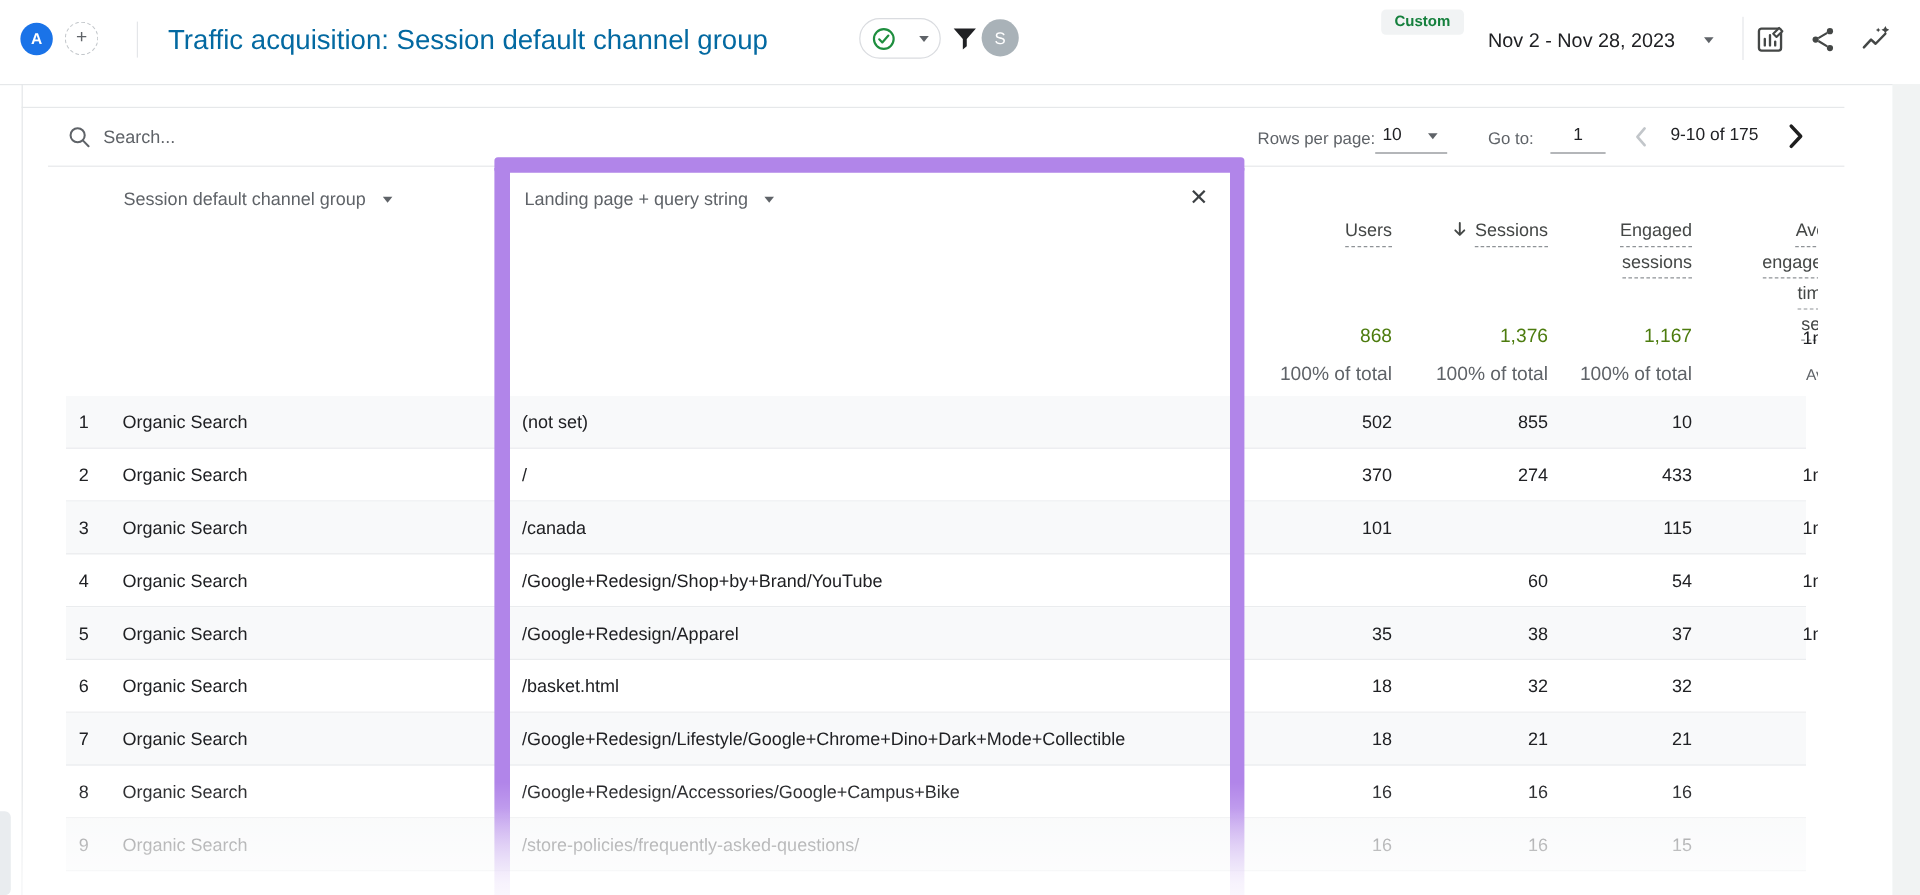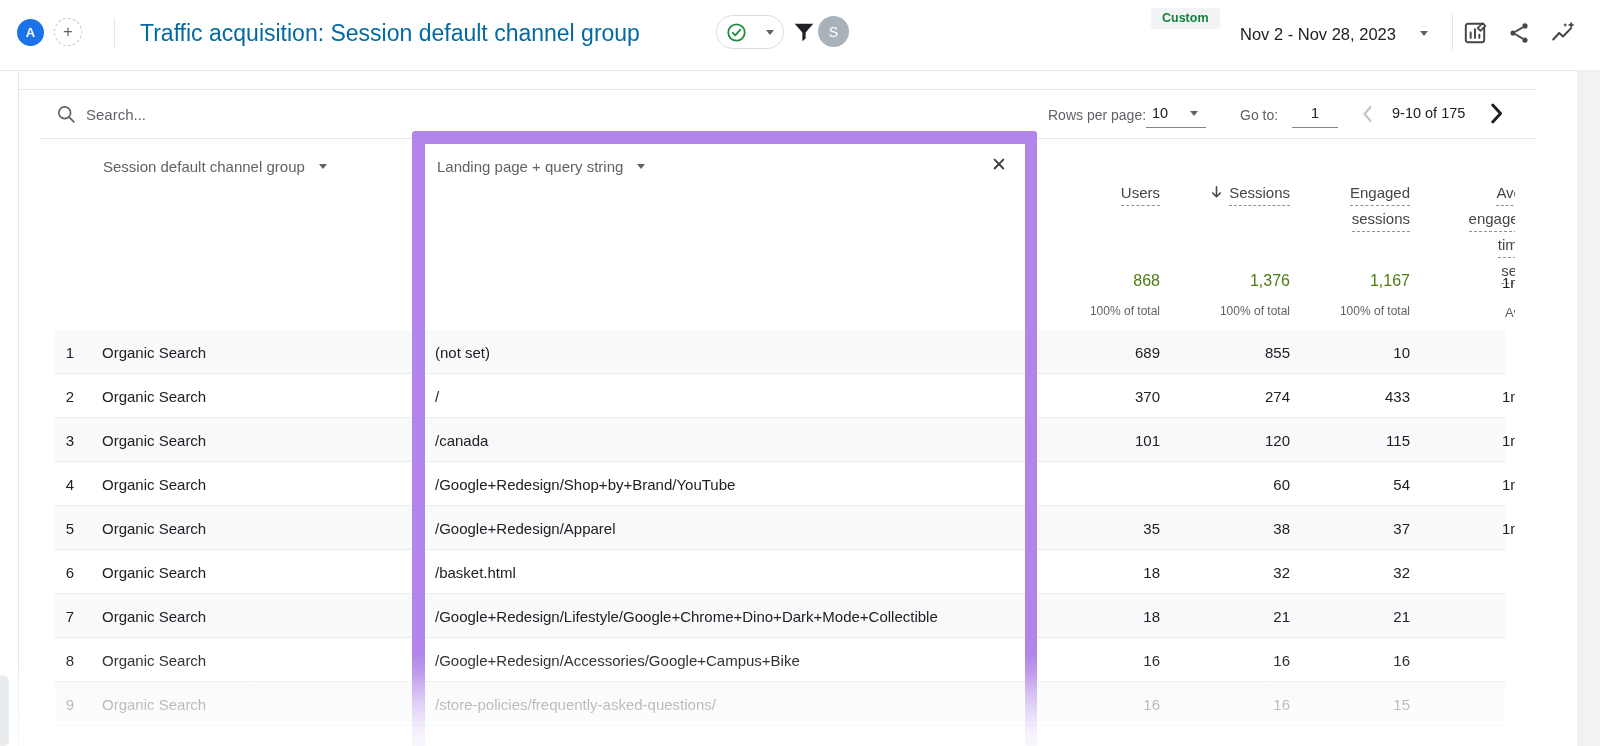--- a/index.html
+++ b/index.html
@@ -40,21 +40,21 @@
   
   .clip{left:0;top:138px;width:1515px;height:608px;overflow:hidden;}
   .dim-header{position:absolute;top:20px;font-size:15px;color:#5f6368;display:flex;align-items:center;gap:14px;}
   .dashed{border-bottom:1px dashed #8f9397;padding-bottom:4px;}
   .mhdr{position:absolute;top:18px;width:150px;text-align:right;font-size:15px;color:#444746;margin-top:28px;}
   .mhdr .line{display:block;height:26px;}
   .mhdr .line span{display:inline-block;}
   .close-x{position:absolute;left:991px;top:15px;font-size:19px;color:#3c4043;cursor:pointer;}
 
   .total-val{position:absolute;top:134px;width:150px;text-align:right;font-size:16px;font-weight:500;color:#4d7c0f;}
-  .total-sub{position:absolute;top:166px;width:150px;text-align:right;font-size:12px;color:#5f6368;}
+  .total-sub{position:absolute;top:166px;width:150px;text-align:right;font-size:16px;color:#5f6368;}
   .total-avg{position:absolute;left:1502px;top:136px;font-size:15px;font-weight:500;white-space:nowrap;}
   .total-avg-sub{position:absolute;left:1505px;top:167px;font-size:13px;color:#5f6368;white-space:nowrap;}
 
   .rows-wrap{position:absolute;left:0;top:192px;width:1515px;}
   .rows-topline{position:absolute;left:55px;top:192px;width:1450px;height:1px;background:#ebedef;}
   .trow{position:relative;height:44px;width:1515px;}
   .trow .stripe{position:absolute;left:55px;width:1450px;top:0;bottom:0;border-bottom:1px solid #eaecee;}
   .trow.odd .stripe{background:#f8f9fa;}
   .cell{position:absolute;top:0;height:44px;display:flex;align-items:center;font-size:15px;color:#202124;}
   .c-n{left:40px;width:34px;justify-content:flex-end;}
@@ -196,21 +196,21 @@
     <div class="total-avg">1m</div>
     <div class="total-avg-sub">Avg</div>
 
     <div class="rows-topline"></div>
     <div class="rows-wrap">
   <div class="trow odd">
     <div class="stripe"></div>
     <div class="cell c-n">1</div>
     <div class="cell c-channel">Organic Search</div>
     <div class="cell c-landing">(not set)</div>
-    <div class="cell c-users">689</div>
+    <div class="cell c-users">502</div>
     <div class="cell c-sessions">855</div>
     <div class="cell c-engaged">10</div>
     <div class="cell c-avg"></div>
   </div>
 
   <div class="trow">
     <div class="stripe"></div>
     <div class="cell c-n">2</div>
     <div class="cell c-channel">Organic Search</div>
     <div class="cell c-landing">/</div>
@@ -219,21 +219,20 @@
     <div class="cell c-engaged">433</div>
     <div class="cell c-avg">1m</div>
   </div>
 
   <div class="trow odd">
     <div class="stripe"></div>
     <div class="cell c-n">3</div>
     <div class="cell c-channel">Organic Search</div>
     <div class="cell c-landing">/canada</div>
     <div class="cell c-users">101</div>
-    <div class="cell c-sessions">120</div>
     <div class="cell c-engaged">115</div>
     <div class="cell c-avg">1m</div>
   </div>
 
   <div class="trow">
     <div class="stripe"></div>
     <div class="cell c-n">4</div>
     <div class="cell c-channel">Organic Search</div>
     <div class="cell c-landing">/Google+Redesign/Shop+by+Brand/YouTube</div>
     <div class="cell c-sessions">60</div>

